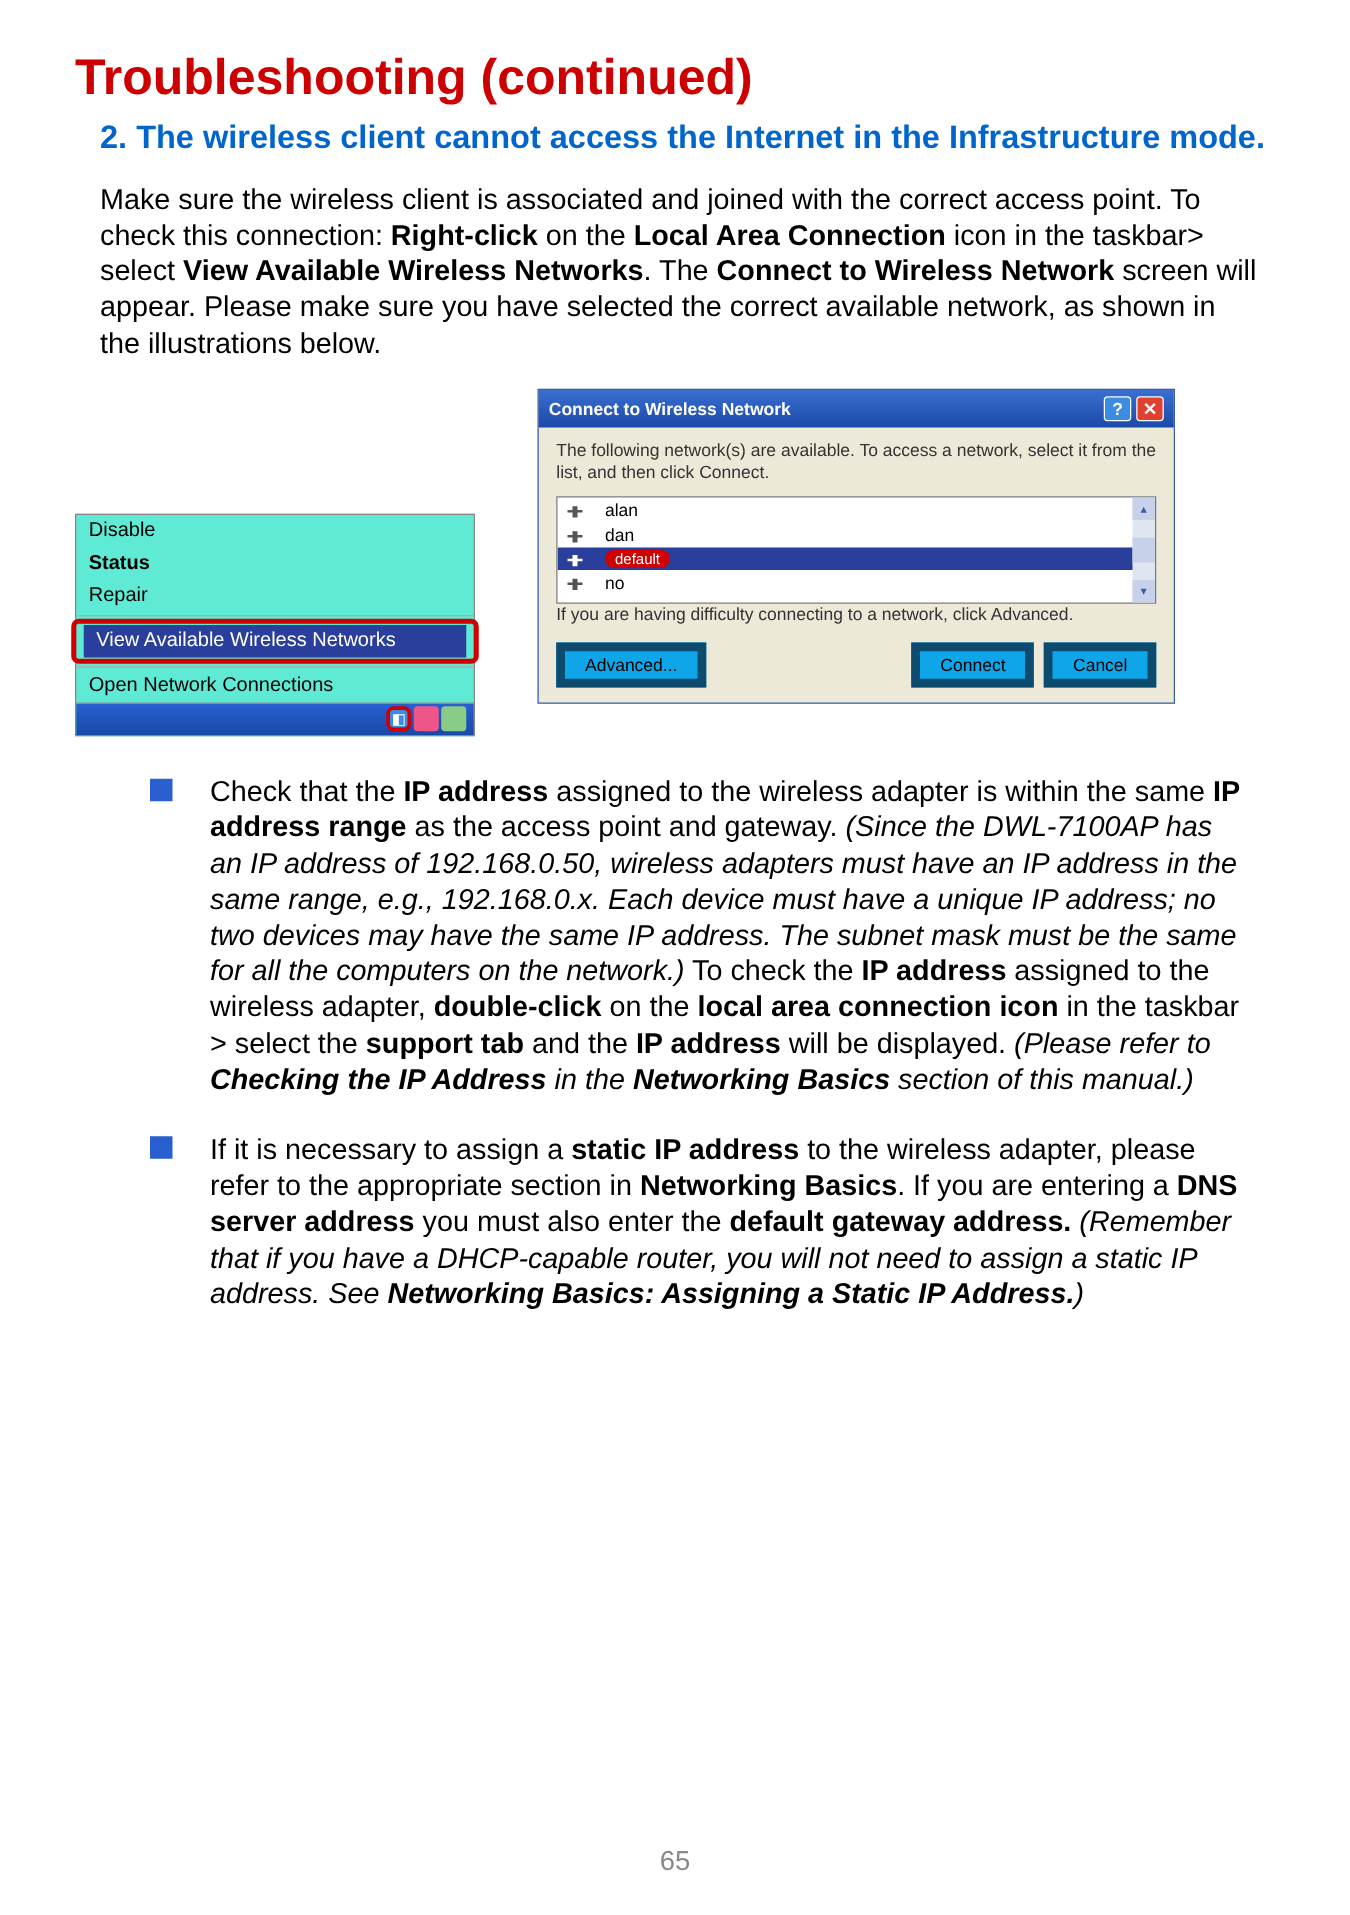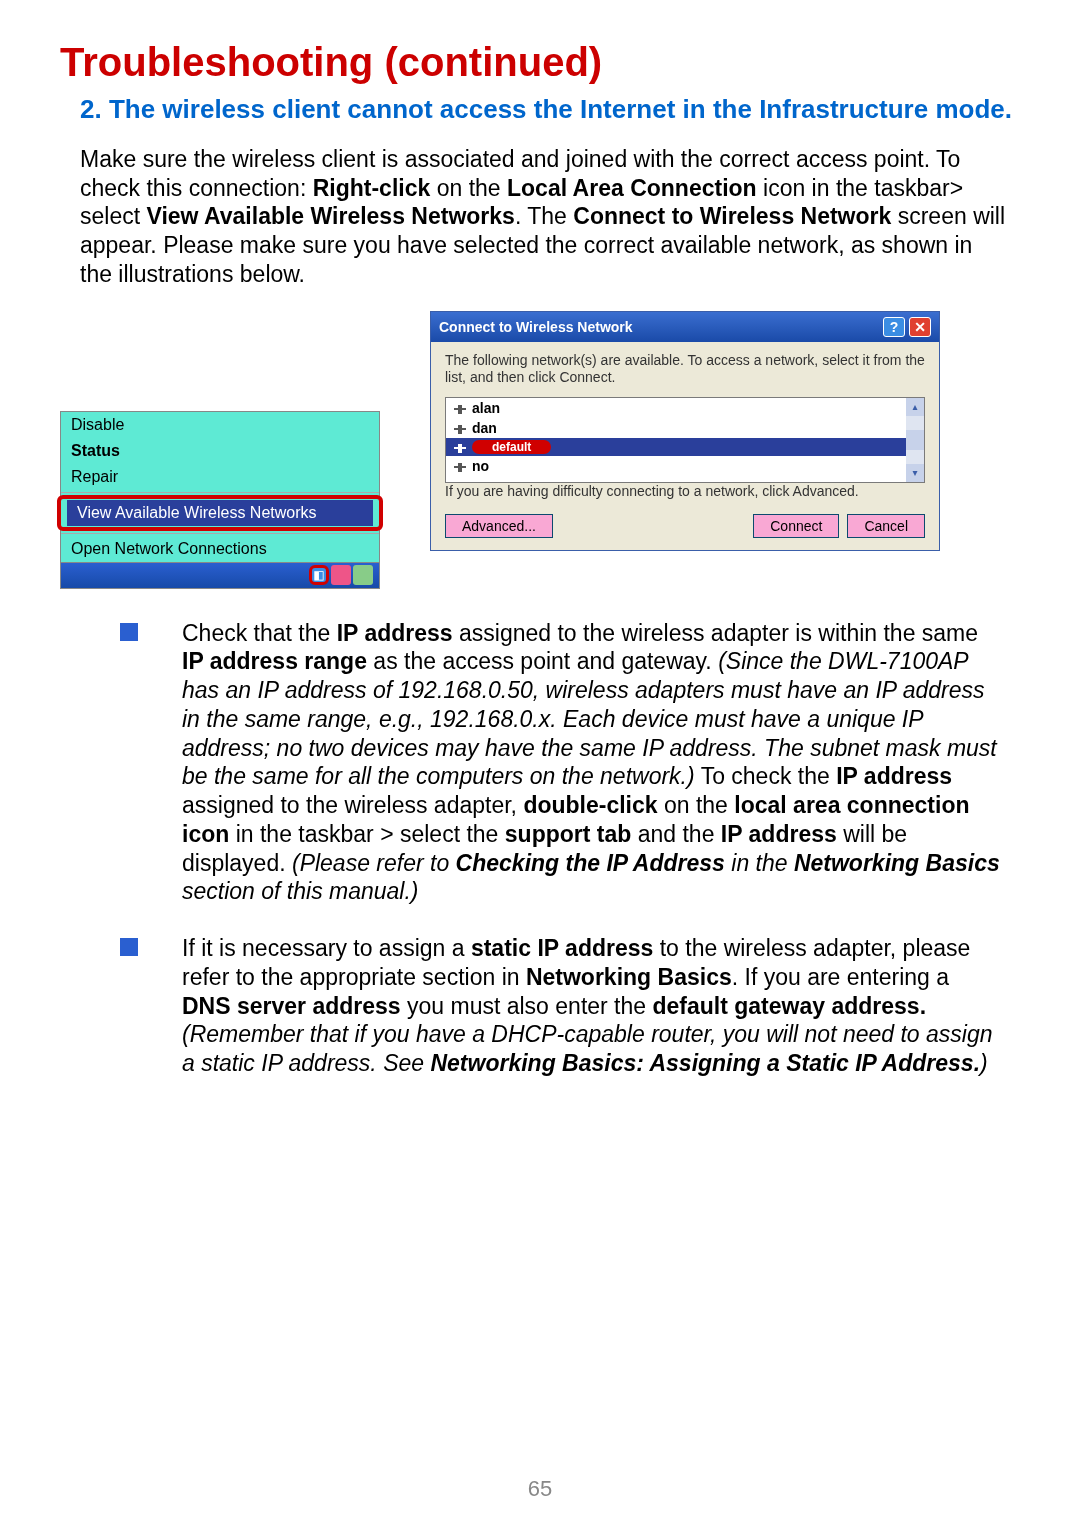--- a/index.html
+++ b/index.html
@@ -57,39 +57,39 @@
   .dialog { width:510px; border:1px solid #3a5ea9; background:#ece9d8; font-family: Tahoma, Arial; font-size:14px;}
   .titlebar { background:linear-gradient(#3a6ed0,#1a4aa8); color:#fff; font-weight:bold; padding:5px 8px; display:flex; align-items:center; justify-content:space-between;}
   .titlebar .btns { display:flex; gap:4px;}
   .tbtn { width:22px;height:20px; border:1px solid #fff; border-radius:3px; display:flex;align-items:center;justify-content:center; font-weight:bold; font-size:14px;}
   .tbtn.help{background:#3b8de3;color:#fff;}
   .tbtn.close{background:#e04030;color:#fff;}
   .dlgbody { padding:10px 14px 12px 14px; }
   .dtxt { color:#333; margin-bottom:10px; line-height:1.25;}
   .dtxt.disabled{ color:#8a8a8a;}
   .listbox { background:#fff; border:1px solid #7a7a7a; height:86px; position:relative; overflow:hidden;}
-  .listbox .row { padding:2px 8px; display:flex; align-items:center; gap:6px;font-weight:bold;}
+  .listbox .row { padding:2px 8px; display:flex; align-items:center; gap:18px;}
   .listbox .row.sel{ background:#2a3f9b; color:#fff;}
   .listbox .anticon{ width:12px;height:12px; display:inline-block; position:relative;}
   .listbox .anticon::before{content:""; position:absolute; bottom:0;left:4px;width:4px;height:9px;background:#555;}
   .listbox .anticon::after{content:""; position:absolute; bottom:4px;left:0;width:12px;height:2px;background:#555;}
   .listbox .row.sel .anticon::before,.listbox .row.sel .anticon::after{background:#fff;}
-  .default-chip{ background:#d00000; color:#fff; font-size:12px; border-radius:9px; padding:0 20px;}
+  .default-chip{ background:#d00000; color:#fff; font-size:12px; border-radius:9px; padding:0 8px;}
   .listbox .scroll { position:absolute; right:0; top:0; bottom:0; width:18px; background:#dfe5f1; display:flex; flex-direction:column; justify-content:space-between;}
   .scroll .arr{height:18px;background:#c7d2ea;display:flex;align-items:center;justify-content:center;font-size:10px;color:#3a5ea9;}
   .scroll .thumb{background:#c7d2ea;height:20px;margin:0;}
   .keyrow{ display:flex; align-items:center; gap:10px; margin:10px 0;}
   .keyrow input{ flex:1; border:1px solid #9a9a9a; background:#fff; height:22px; }
   .btnrow{ display:flex; justify-content:space-between; margin-top:14px; align-items:center;}
   .btnrow .spacer{flex:1;}
-  .winbtn{ border:1px solid #0c4a6e; background:#f9a8d4; padding:3px 16px; font-size:14px;}
+  .winbtn{ border:7px solid #0c4a6e; background:#0ea5e9; padding:3px 16px; font-size:14px;}
 
   
   .bullets { margin-top:18px; margin-left:60px; margin-right:20px;}
-  .bitem { display:flex; gap:44px; margin-bottom:28px;}
+  .bitem { display:flex; gap:30px; margin-bottom:28px;}
   .bitem .sq { width:18px; height:18px; background:#2a5fd0; flex:0 0 18px; margin-top:4px;}
   .bitem .txt { font-size:23px; line-height:1.25; color:#000;}
   .pgnum { position:absolute; bottom:30px; left:0; right:0; text-align:center; font-size:22px; color:#888;}
 </style>
 </head>
 <body>
 
 <div class="page-title">Troubleshooting (continued)</div>
 
 <div class="section-heading">

